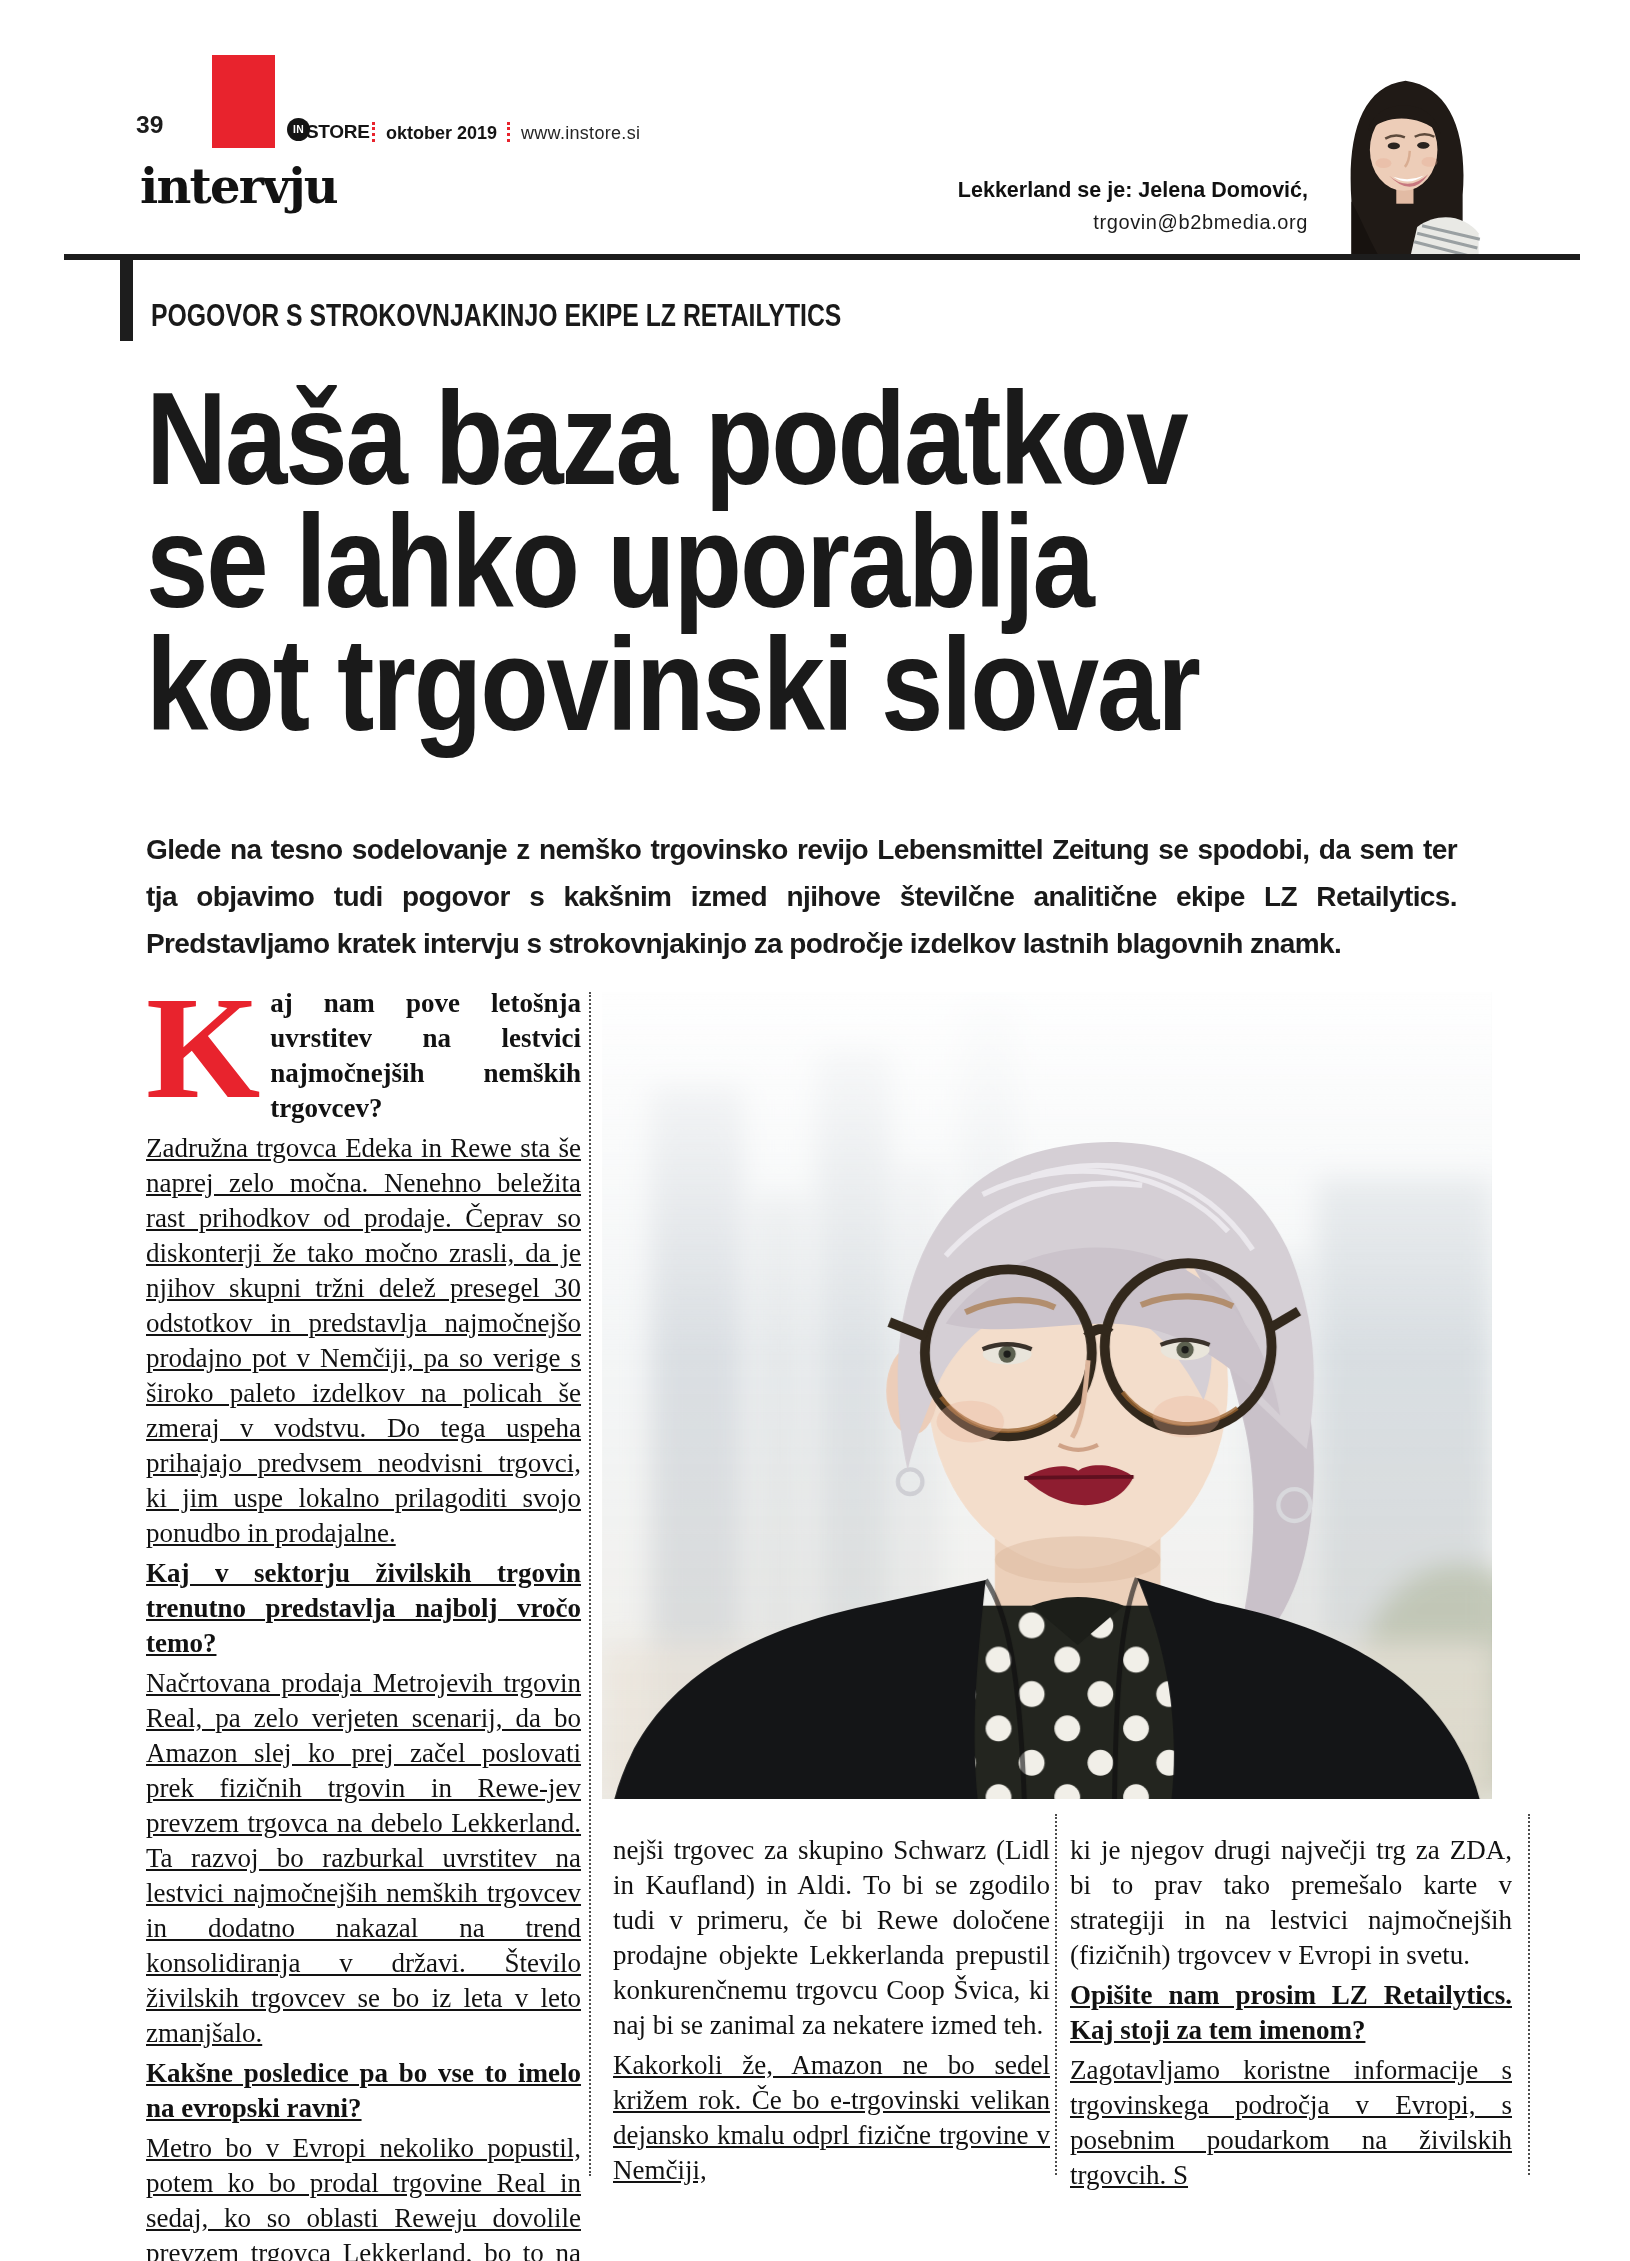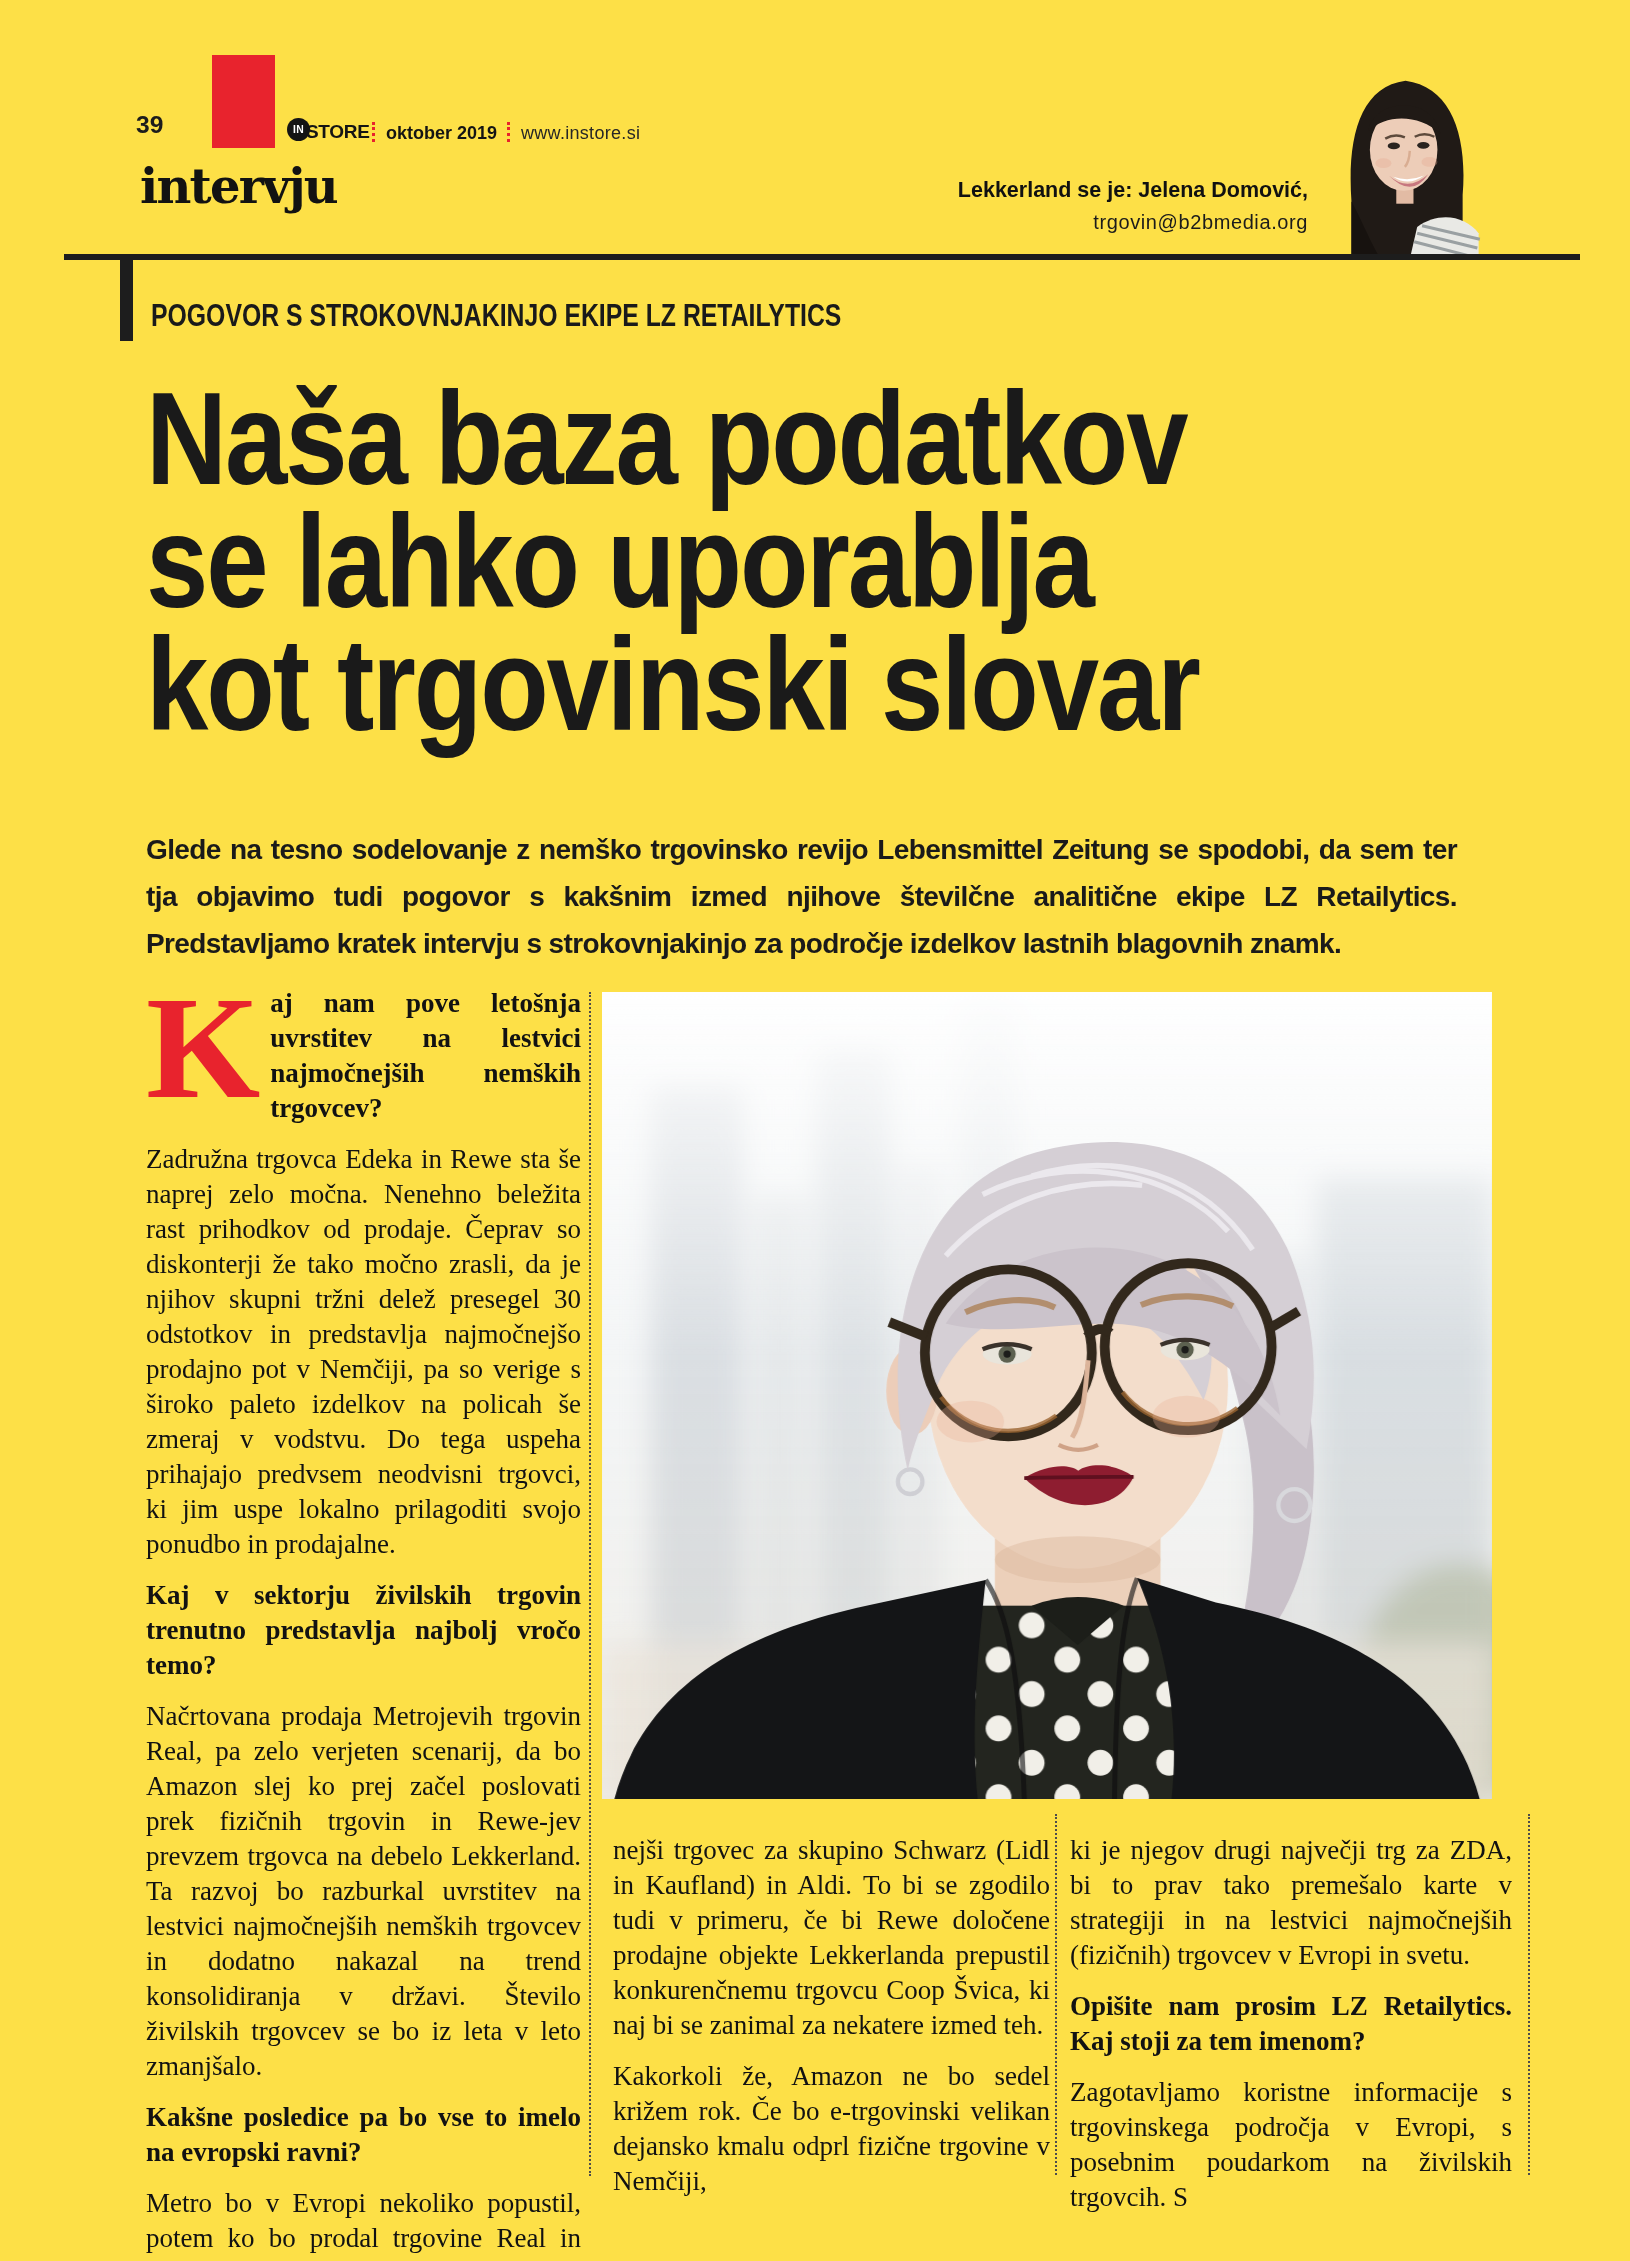--- a/index.html
+++ b/index.html
@@ -1,17 +1,17 @@
 <!DOCTYPE html>
 <html style="font-size:9.8px"><head>
 <meta charset="utf-8">
 <style>
   html,body{margin:0;padding:0;background:#888;}
   .page{
-    position:relative;width:1630px;height:2261px;background:#fde047;
+    position:relative;width:1630px;height:2261px;background:#ffffff;
     font-family:"Liberation Serif","DejaVu Serif",serif;color:#151515;
     overflow:hidden;
   }
   
   .pagenum{position:absolute;left:136px;top:111px;font:700 24.6px "Liberation Sans",sans-serif;color:#1c1c1c;}
   .red-block{position:absolute;left:212px;top:55px;width:63px;height:93px;background:#e8232d;}
   .in-circle{position:absolute;left:287px;top:118px;width:23px;height:23px;border-radius:50%;
     background:#141414;color:#fff;font:700 10.4px/23px "Liberation Sans",sans-serif;text-align:center;letter-spacing:0.3px;}
   .store{position:absolute;left:306px;top:121px;font:700 19px "Liberation Sans",sans-serif;letter-spacing:-0.3px;color:#141414;}
   .logo-sep{position:absolute;top:122px;height:19.6px;width:0;border-left:3.1px dotted #e8232d;}
@@ -33,21 +33,21 @@
   .hl-line span{display:inline-block;font:700 132px/120px "Liberation Sans",sans-serif;color:#1a1a1a;
     transform:scaleX(.85);transform-origin:left top;letter-spacing:-2.5px;}
   .lede{position:absolute;left:146px;top:798px;width:1311px;
     font:700 28px/47px "Liberation Sans",sans-serif;color:#1a1a1a;letter-spacing:-0.6px;text-align:justify;}
   
   .col{position:absolute;font:400 27px/35px "Liberation Serif","DejaVu Serif",serif;color:#121212;text-align:justify;}
   .col1{left:146px;top:986px;width:435px;}
   .col2{left:613px;top:1833px;width:437px;}
   .col3{left:1070px;top:1833px;width:442px;}
   .col p{margin:0;}
-  .col p + p{margin-top:16px;}
+  .col p + p{margin-top:5px;text-decoration:underline;}
   .q{font-weight:700;}
   .dropcap{float:left;color:#e8232d;font:700 147px/118px "Liberation Serif",serif;margin:2.5px 9.8px 0 0;}
   .divider{position:absolute;width:0;border-left:2.5px dotted #4c4c4c;}
   .d1{left:589px;top:992px;height:1184px;}
   .d2{left:1055px;top:1814px;height:361px;}
   .d3{left:1528px;top:1814px;height:361px;}
   .photo{position:absolute;left:602px;top:992px;width:890px;height:807px;}
   .photo svg{display:block;}
 </style>
 </head>

